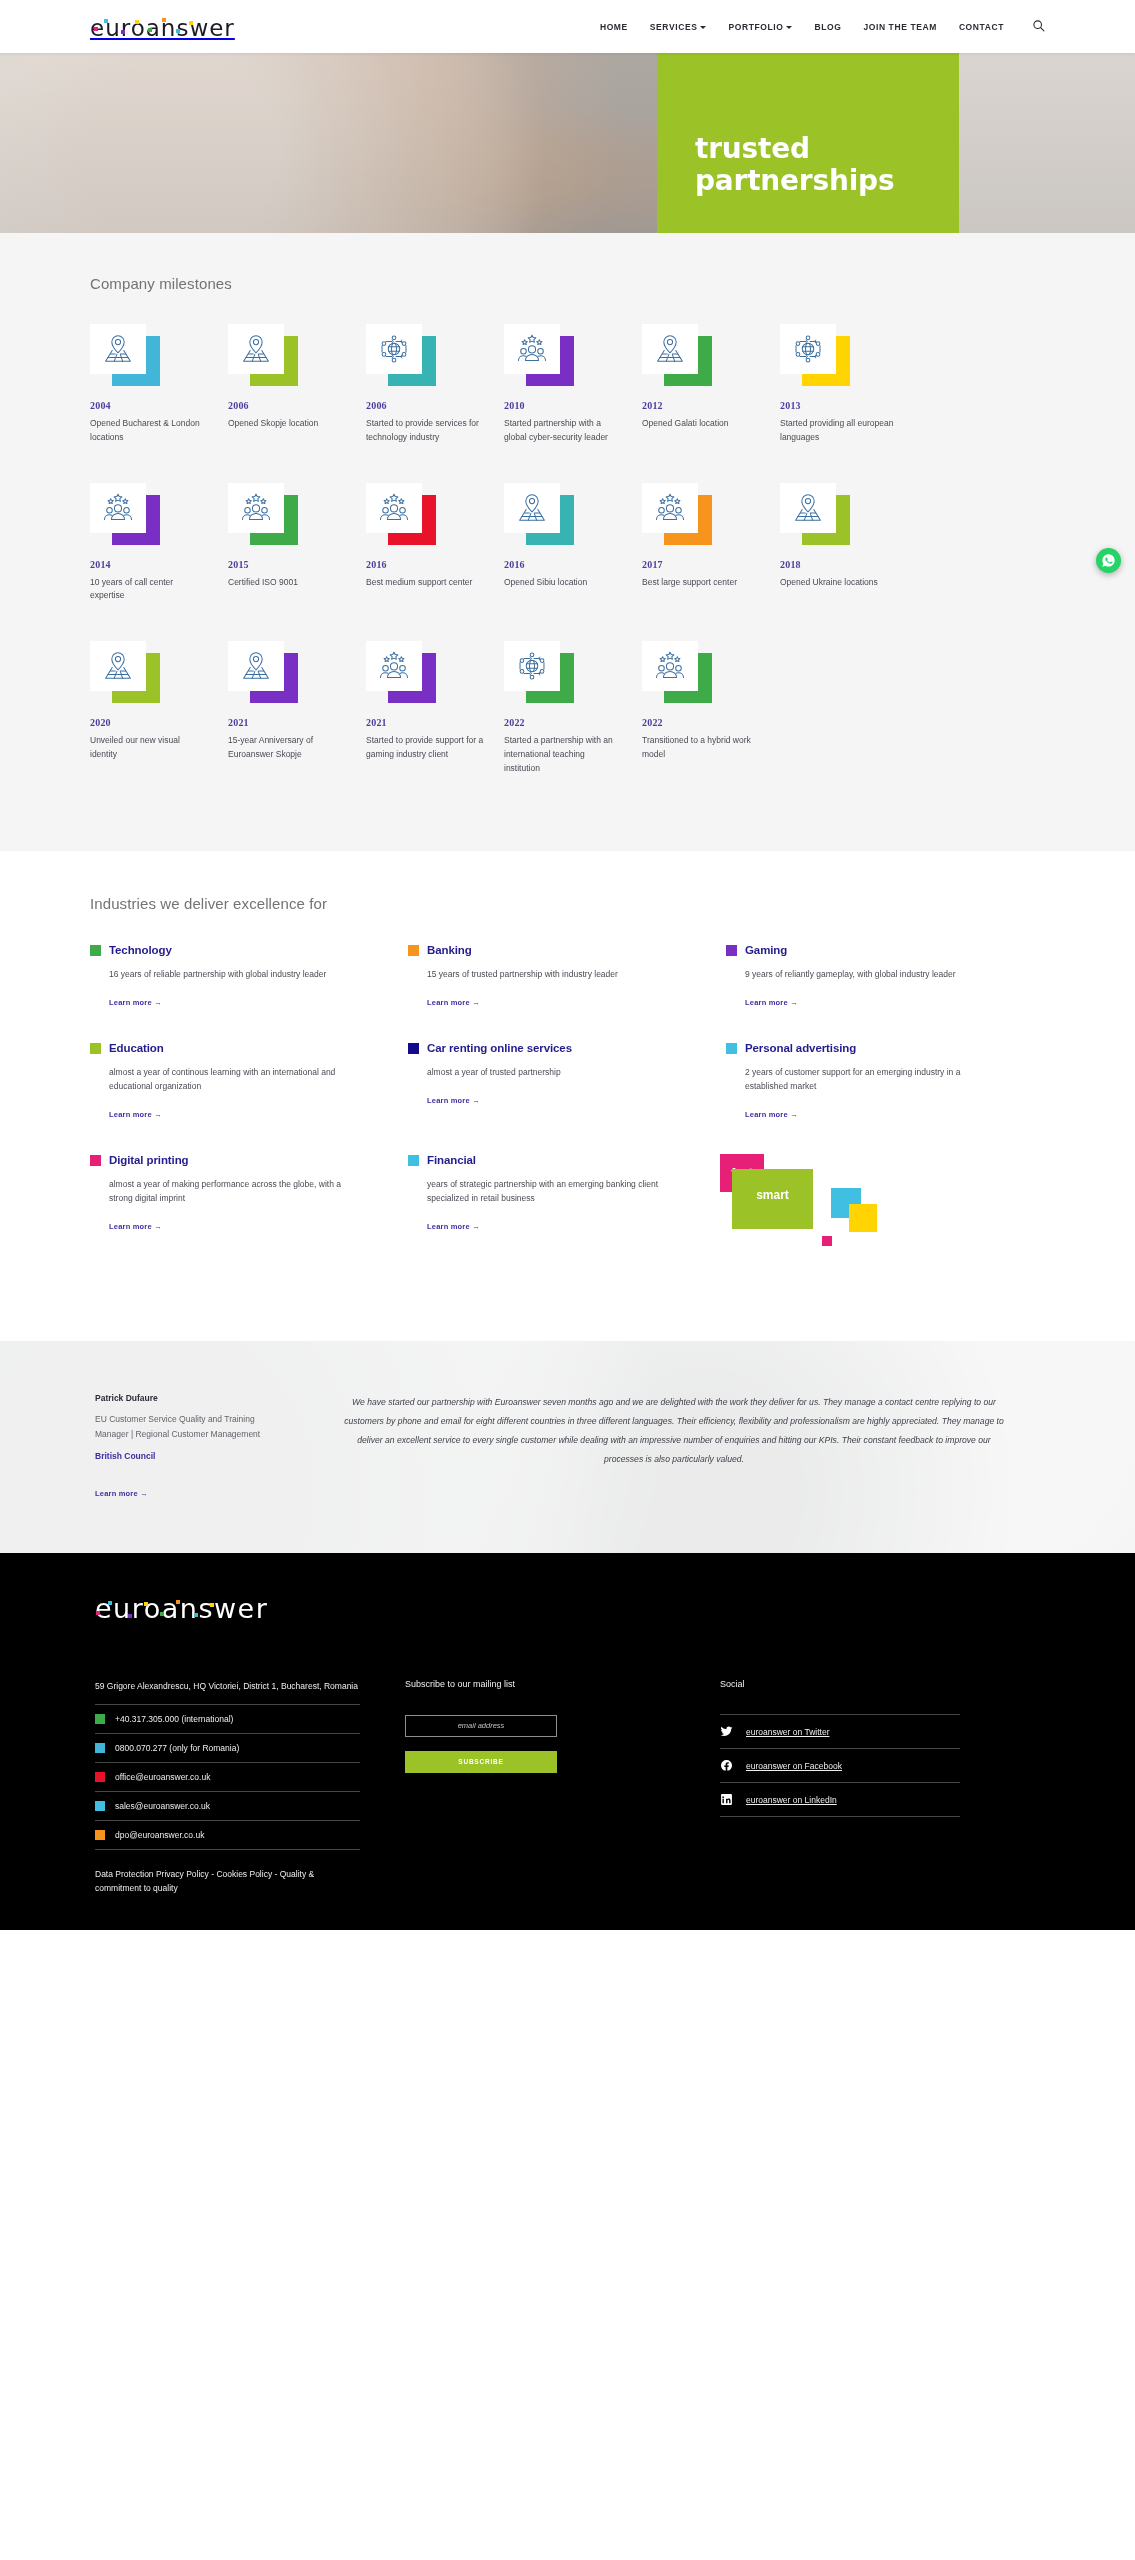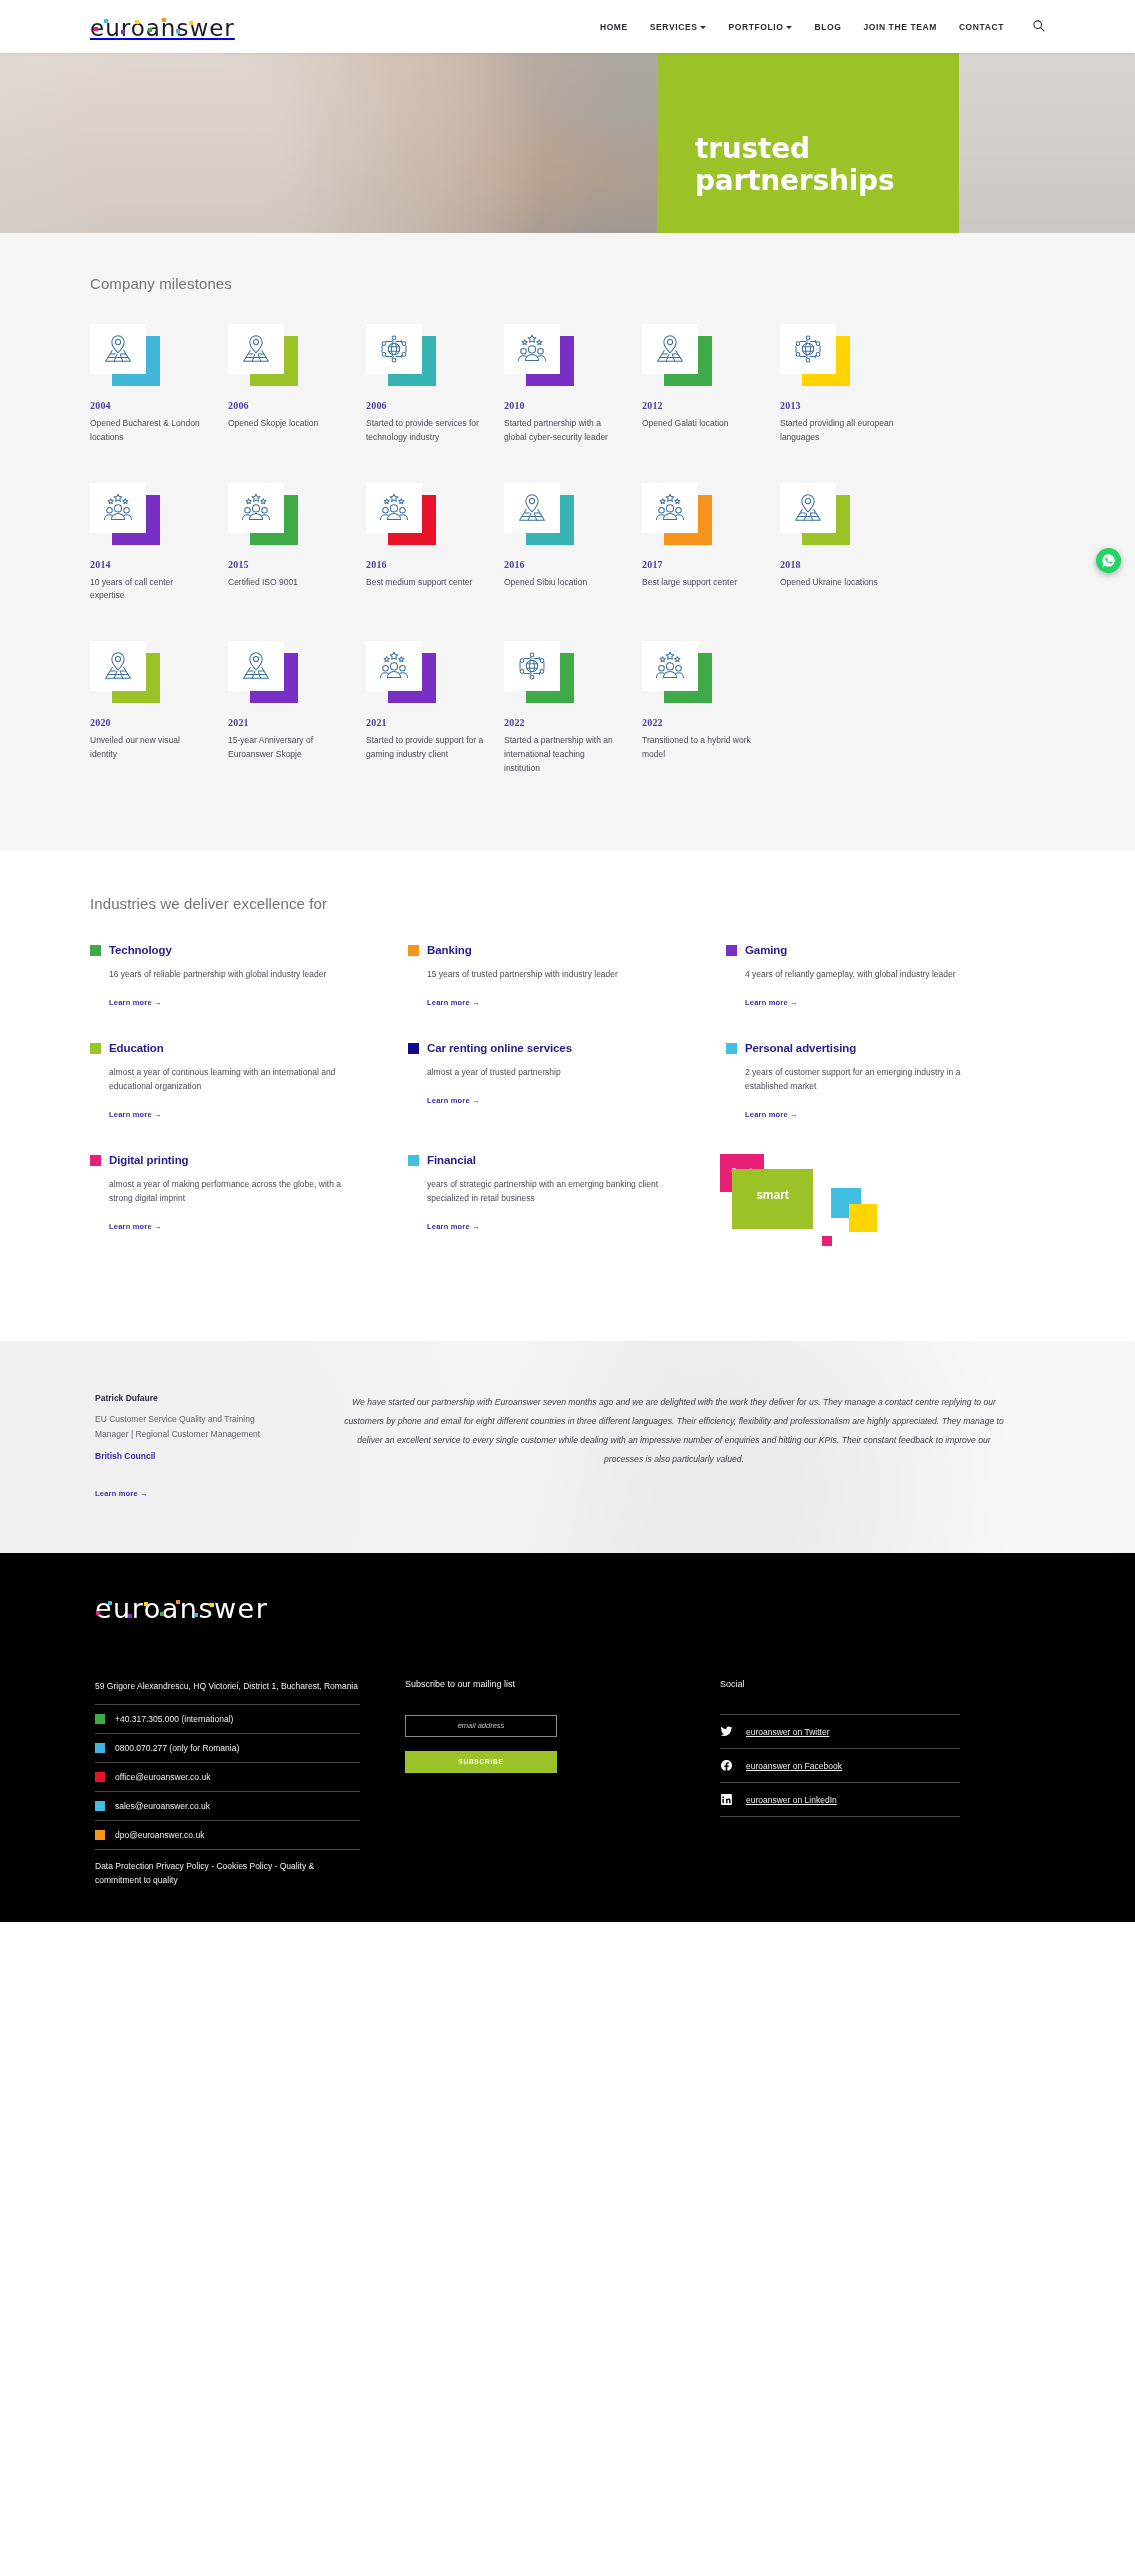--- a/index.html
+++ b/index.html
@@ -90,21 +90,21 @@
   footer.site-footer{background:#000;color:#fff;padding:42px 0 34px;}
   .flogo{position:relative;height:32px;margin-bottom:52px;padding-left:5px;}
   .flogo-text{font-size:27px;letter-spacing:1.5px;color:#fff;font-family:"DejaVu Sans",sans-serif;line-height:1;}
   .fcols{display:flex;}
   .fcol-a{width:270px;padding-left:5px;}
   .fcol-b{width:270px;padding-left:45px;}
   .fcol-c{width:330px;padding-left:90px;}
   .faddr{font-size:8.5px;line-height:1.65;color:#efefef;padding-bottom:11px;}
   .frow{display:flex;align-items:center;gap:10px;border-top:1px solid #454545;padding:9px 0;font-size:8.5px;color:#efefef;}
   .fsq{width:10px;height:10px;flex:0 0 10px;}
-  .flinks{border-top:1px solid #454545;padding-top:10px;font-size:8.5px;line-height:1.62;color:#efefef;}
+  .flinks{border-top:1px solid #454545;padding-top:18px;font-size:8.5px;line-height:1.62;color:#efefef;}
   .fhead{font-size:9px;color:#efefef;margin-bottom:25px;}
   .femail{width:152px;height:22px;border:1px solid #8d8d8d;background:transparent;color:#cfcfcf;font-style:italic;font-size:7.5px;text-align:center;font-family:"Liberation Sans",sans-serif;}
   .femail::placeholder{color:#c2c2c2;font-style:italic;}
   .fsub{width:152px;height:22px;margin-top:14px;background:#9bc227;color:#fff;border:0;font-size:6.5px;font-weight:700;letter-spacing:.8px;cursor:pointer;font-family:"Liberation Sans",sans-serif;}
   .socrow{display:flex;align-items:center;gap:13px;border-bottom:1px solid #454545;padding:10px 0;font-size:8.5px;color:#efefef;text-decoration:underline;}
   .socrow:first-of-type{border-top:1px solid #454545;}
   .socico{width:13px;height:13px;flex:0 0 13px;display:flex;align-items:center;justify-content:center;}
 
   
   .wa{position:absolute;right:14px;top:548px;width:25px;height:25px;border-radius:50%;background:#25d366;display:flex;align-items:center;justify-content:center;box-shadow:0 2px 6px rgba(0,0,0,.3);z-index:60;}
@@ -502,21 +502,21 @@
           <div class="ind-item"><div class="ind-head">
        <span class="ind-sq" style="background:#f7941d"></span>
        <span class="ind-name">Banking</span>
      </div>
      <div class="ind-desc">15 years of trusted partnership with industry leader</div>
      <a class="learn" href="#">Learn more →</a></div>
           <div class="ind-item"><div class="ind-head">
        <span class="ind-sq" style="background:#7a2fc4"></span>
        <span class="ind-name">Gaming</span>
      </div>
-     <div class="ind-desc">4 years of reliantly gameplay, with global industry leader</div>
+     <div class="ind-desc">9 years of reliantly gameplay, with global industry leader</div>
      <a class="learn" href="#">Learn more →</a></div>
           <div class="ind-item"><div class="ind-head">
        <span class="ind-sq" style="background:#9bc227"></span>
        <span class="ind-name">Education</span>
      </div>
      <div class="ind-desc">almost a year of continous learning with an international and educational organization</div>
      <a class="learn" href="#">Learn more →</a></div>
           <div class="ind-item"><div class="ind-head">
        <span class="ind-sq" style="background:#140a8c"></span>
        <span class="ind-name">Car renting online services</span>

